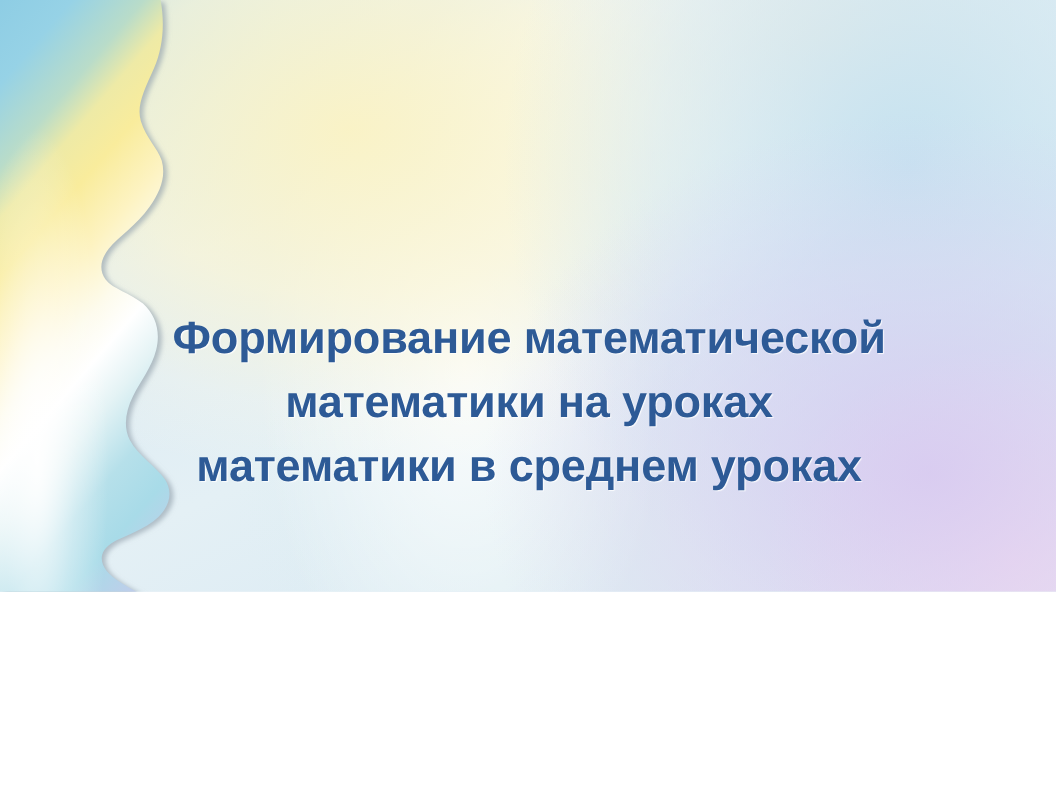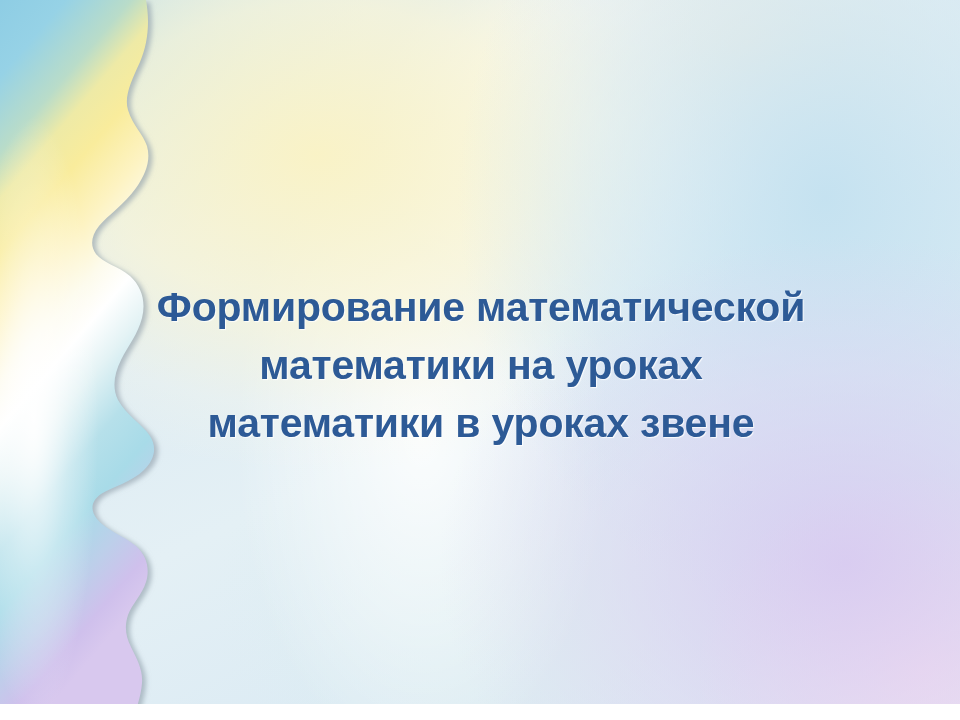--- a/index.html
+++ b/index.html
@@ -8,21 +8,21 @@
     background: #ffffff;
   }
   body {
     font-family: "Liberation Sans", sans-serif;
   }
 
   
   .slide {
     position: relative;
     width: 960px;
-    height: 704px;
+    height: 538px;
     overflow: hidden;
     background: #dceaf2;
   }
 
   
   .bg-base {
     position: absolute;
     inset: 0;
     background:
       
@@ -204,18 +204,18 @@
                C124,627 126,637 131,647
                C137,659 143,670 142,683
                C141,697 136,709 133,720
                L0,720 Z"></path>
     </svg>
   </div>
 
   <div class="title-block">
     <span class="title-line">Формирование математической</span>
     <span class="title-line">математики на уроках</span>
-    <span class="title-line">математики в уроках звене</span>
+    <span class="title-line">математики в среднем уроках</span>
   </div>
 
   <div class="footer-glyph">2</div>
 
 </div>
 
 </body></html>

